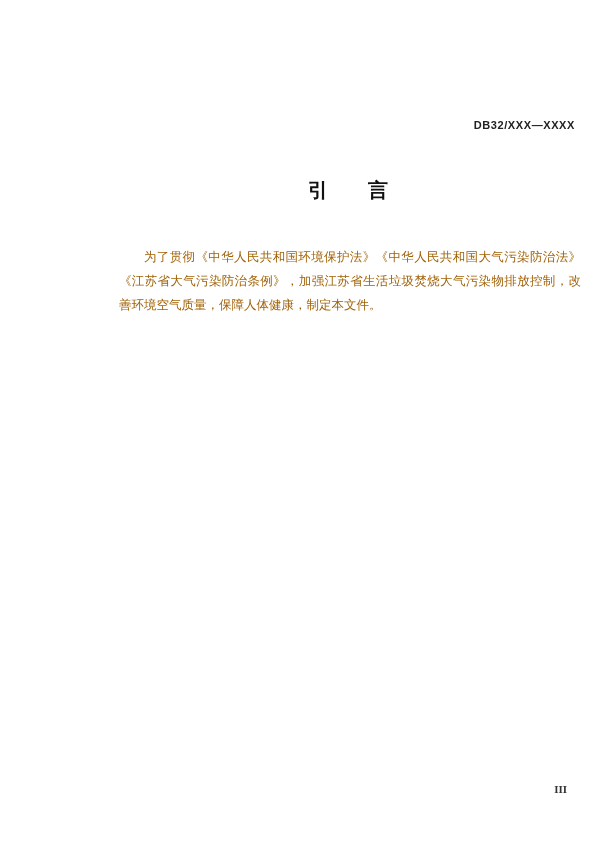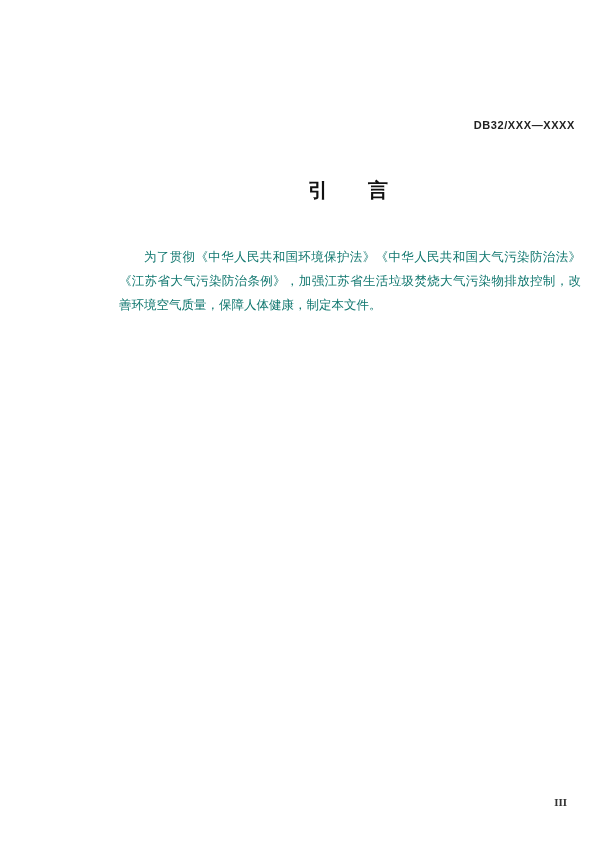--- a/index.html
+++ b/index.html
@@ -55,27 +55,27 @@
     left: 64px;
     width: 484px;
   }
 
   .body-text p {
     font-family: "Liberation Serif", "DejaVu Serif", serif;
     font-size: 12.5px;
     line-height: 24px;
     text-align: justify;
     text-indent: 2em;
-    color: #0f766e;
+    color: #a16207;
   }
 
   
   .page-number {
     position: absolute;
-    bottom: 62px;
+    bottom: 75px;
     right: 55px;
     font-family: "Liberation Serif", "DejaVu Serif", serif;
     font-size: 11px;
     font-weight: bold;
     color: #333333;
   }
 </style>
 </head>
 <body>
 

